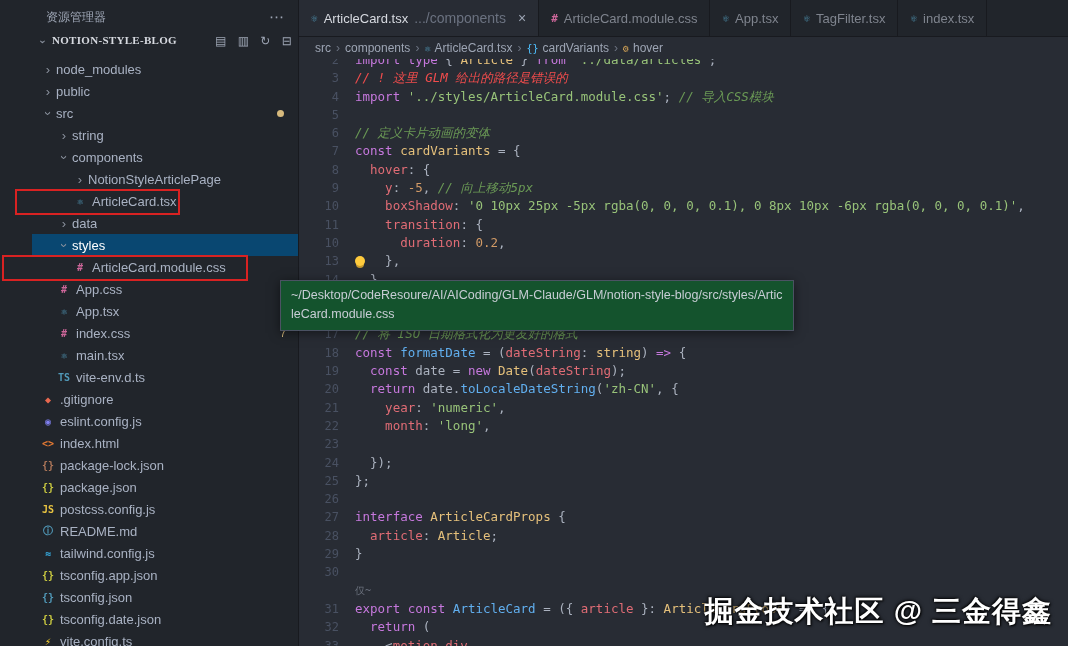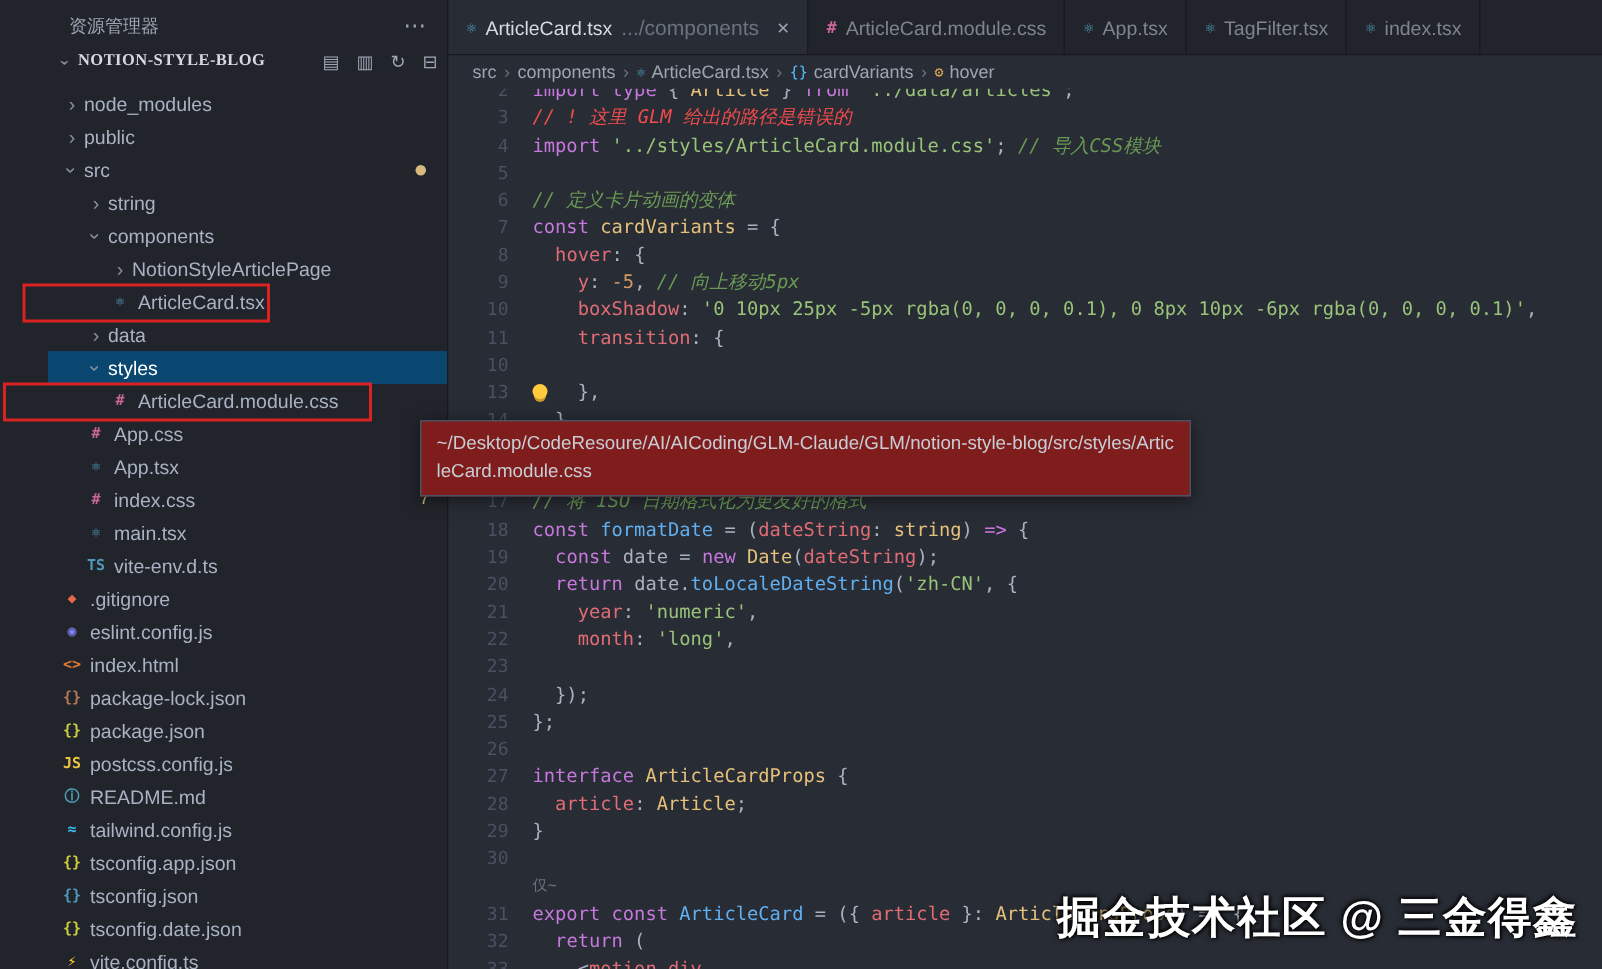--- a/index.html
+++ b/index.html
@@ -57,21 +57,21 @@
   .tk-com  { color:#6a9955; font-style:italic; }
   .tk-comr { color:#f14c4c; font-style:italic;text-align:right; }
   .tk-num  { color:#d19a66; }
   .tk-prop { color:#e06c75; }
   .tk-fn   { color:#61afef; }
   .tk-type { color:#e5c07b; }
   .tk-p    { color:#abb2bf; }
   .tk-lens { color:#6b717d; }
 
   .hover-tip { position:absolute; left:280px; top:280px; width:514px; z-index:10;
-               background:#7f1d1d; border:1px solid #4b5263; color:#c8cdd5;
+               background:#14532d; border:1px solid #4b5263; color:#c8cdd5;
                font-size:12.5px; line-height:1.55; padding:5px 10px; word-break:break-all;
                box-shadow:0 2px 10px rgba(0,0,0,.5); }
 
   .watermark { position:absolute; right:16px; bottom:14px; z-index:11;
                font-size:29px; font-weight:bold; color:#ffffff; letter-spacing:1px;
                text-shadow:0 0 4px rgba(0,0,0,.8), 1px 1px 2px rgba(0,0,0,.9), -1px -1px 2px rgba(0,0,0,.6); }
 </style>
 </head>
 <body>
 
@@ -262,21 +262,21 @@
           <div class="code-line"><span class="gutter">2</span><span class="ltext"><span class="tk-kw">import</span><span class="tk-p"> </span><span class="tk-kw">type</span><span class="tk-p"> { </span><span class="tk-type">Article</span><span class="tk-p"> } </span><span class="tk-kw">from</span><span class="tk-p"> </span><span class="tk-str">'../data/articles'</span><span class="tk-p">;</span></span></div>
           <div class="code-line"><span class="gutter">3</span><span class="ltext"><span class="tk-comr">// ! 这里 GLM 给出的路径是错误的</span></span></div>
           <div class="code-line"><span class="gutter">4</span><span class="ltext"><span class="tk-kw">import</span><span class="tk-p"> </span><span class="tk-str">'../styles/ArticleCard.module.css'</span><span class="tk-p">; </span><span class="tk-com">// 导入CSS模块</span></span></div>
           <div class="code-line"><span class="gutter">5</span><span class="ltext"></span></div>
           <div class="code-line"><span class="gutter">6</span><span class="ltext"><span class="tk-com">// 定义卡片动画的变体</span></span></div>
           <div class="code-line"><span class="gutter">7</span><span class="ltext"><span class="tk-kw">const</span><span class="tk-p"> </span><span class="tk-type">cardVariants</span><span class="tk-p"> = {</span></span></div>
           <div class="code-line"><span class="gutter">8</span><span class="ltext"><span class="tk-p">  </span><span class="tk-prop">hover</span><span class="tk-p">: {</span></span></div>
           <div class="code-line"><span class="gutter">9</span><span class="ltext"><span class="tk-p">    </span><span class="tk-prop">y</span><span class="tk-p">: </span><span class="tk-num">-5</span><span class="tk-p">, </span><span class="tk-com">// 向上移动5px</span></span></div>
           <div class="code-line"><span class="gutter">10</span><span class="ltext"><span class="tk-p">    </span><span class="tk-prop">boxShadow</span><span class="tk-p">: </span><span class="tk-str">'0 10px 25px -5px rgba(0, 0, 0, 0.1), 0 8px 10px -6px rgba(0, 0, 0, 0.1)'</span><span class="tk-p">,</span></span></div>
           <div class="code-line"><span class="gutter">11</span><span class="ltext"><span class="tk-p">    </span><span class="tk-prop">transition</span><span class="tk-p">: {</span></span></div>
-          <div class="code-line"><span class="gutter">10</span></div>
+          <div class="code-line"><span class="gutter">10</span><span class="ltext"><span class="tk-p">      </span><span class="tk-prop">duration</span><span class="tk-p">: </span><span class="tk-num">0.2</span><span class="tk-p">,</span></span></div>
           <div class="code-line"><span class="gutter">13</span><span class="ltext"><span class="tk-p">    },</span></span><span class="bulb"></span></div>
           <div class="code-line"><span class="gutter">14</span><span class="ltext"><span class="tk-p">  },</span></span></div>
           <div class="code-line"><span class="gutter">15</span><span class="ltext"></span></div>
           <div class="code-line"><span class="gutter">16</span><span class="ltext"></span></div>
           <div class="code-line"><span class="gutter">17</span><span class="ltext"><span class="tk-com">// 将 ISO 日期格式化为更友好的格式</span></span></div>
           <div class="code-line"><span class="gutter">18</span><span class="ltext"><span class="tk-kw">const</span><span class="tk-p"> </span><span class="tk-fn">formatDate</span><span class="tk-p"> = (</span><span class="tk-prop">dateString</span><span class="tk-p">: </span><span class="tk-type">string</span><span class="tk-p">) </span><span class="tk-kw">=&gt;</span><span class="tk-p"> {</span></span></div>
           <div class="code-line"><span class="gutter">19</span><span class="ltext"><span class="tk-p">  </span><span class="tk-kw">const</span><span class="tk-p"> </span><span class="tk-p">date</span><span class="tk-p"> = </span><span class="tk-kw">new</span><span class="tk-p"> </span><span class="tk-type">Date</span><span class="tk-p">(</span><span class="tk-prop">dateString</span><span class="tk-p">);</span></span></div>
           <div class="code-line"><span class="gutter">20</span><span class="ltext"><span class="tk-p">  </span><span class="tk-kw">return</span><span class="tk-p"> </span><span class="tk-p">date</span><span class="tk-p">.</span><span class="tk-fn">toLocaleDateString</span><span class="tk-p">(</span><span class="tk-str">'zh-CN'</span><span class="tk-p">, {</span></span></div>
           <div class="code-line"><span class="gutter">21</span><span class="ltext"><span class="tk-p">    </span><span class="tk-prop">year</span><span class="tk-p">: </span><span class="tk-str">'numeric'</span><span class="tk-p">,</span></span></div>
           <div class="code-line"><span class="gutter">22</span><span class="ltext"><span class="tk-p">    </span><span class="tk-prop">month</span><span class="tk-p">: </span><span class="tk-str">'long'</span><span class="tk-p">,</span></span></div>

